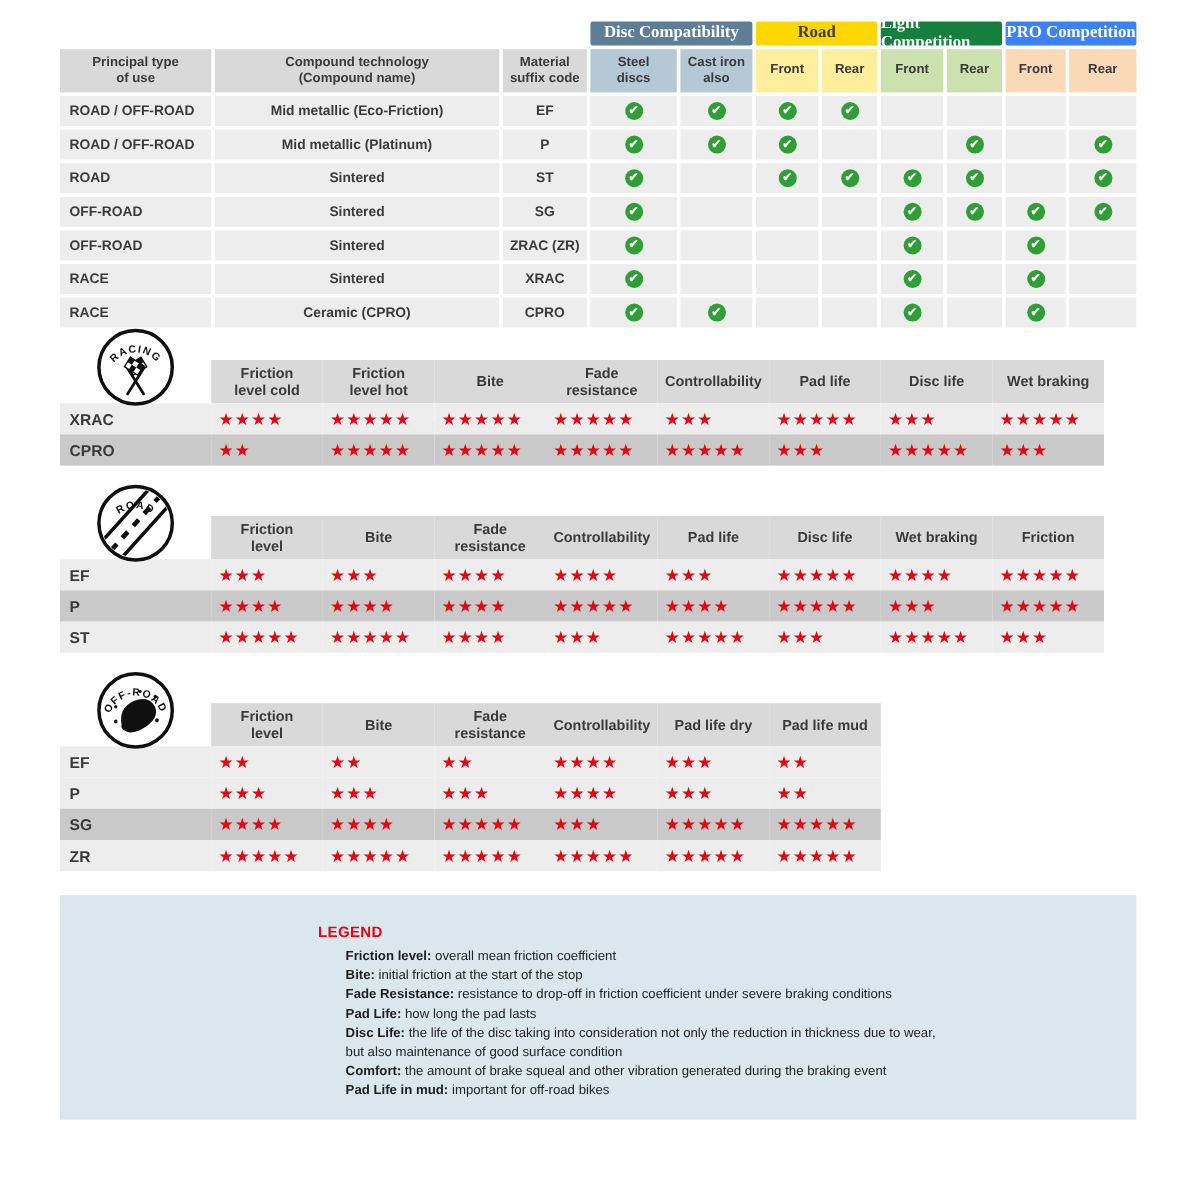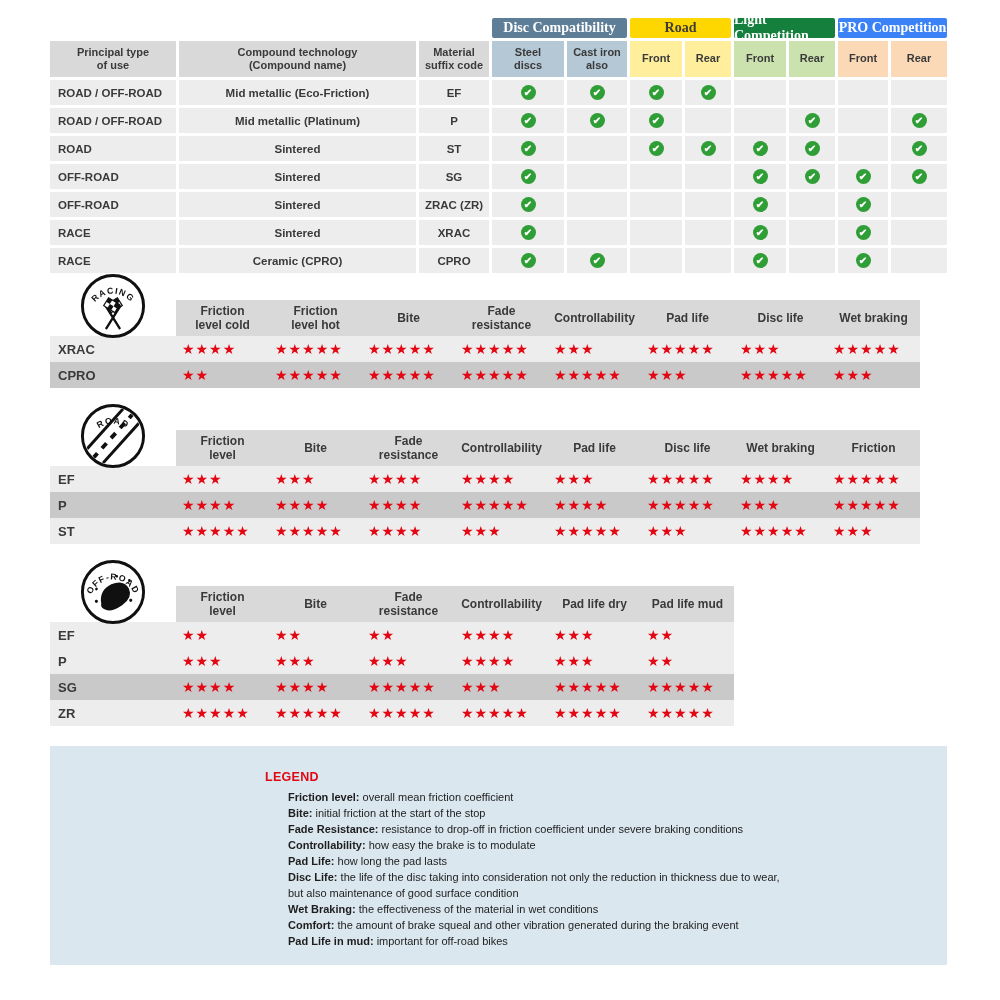--- a/index.html
+++ b/index.html
@@ -406,24 +406,22 @@
       </section>
     </div>
 
   <section class="legend" data-name="legend">
     <div class="legend-inner" data-name="legend-content">
       <div class="legend-title" data-name="legend-title">LEGEND</div>
       <div data-name="legend-items">
           <div class="legend-line" data-name="legend-item"><span class="legend-term" data-name="legend-term">Friction level: </span>overall mean friction coefficient</div>
           <div class="legend-line" data-name="legend-item"><span class="legend-term" data-name="legend-term">Bite: </span>initial friction at the start of the stop</div>
           <div class="legend-line" data-name="legend-item"><span class="legend-term" data-name="legend-term">Fade Resistance: </span>resistance to drop-off in friction coefficient under severe braking conditions</div>
-          <div class="legend-line" data-name="legend-item"><span class="legend-term" data-name="legend-term">Controllability: </span>how easy the brake is to modulate</div>
           <div class="legend-line" data-name="legend-item"><span class="legend-term" data-name="legend-term">Pad Life: </span>how long the pad lasts</div>
           <div class="legend-line" data-name="legend-item"><span class="legend-term" data-name="legend-term">Disc Life: </span>the life of the disc taking into consideration not only the reduction in thickness due to wear,</div>
           <div class="legend-line" data-name="legend-item">but also maintenance of good surface condition</div>
-          <div class="legend-line" data-name="legend-item"><span class="legend-term" data-name="legend-term">Wet Braking: </span>the effectiveness of the material in wet conditions</div>
           <div class="legend-line" data-name="legend-item"><span class="legend-term" data-name="legend-term">Comfort: </span>the amount of brake squeal and other vibration generated during the braking event</div>
           <div class="legend-line" data-name="legend-item"><span class="legend-term" data-name="legend-term">Pad Life in mud: </span>important for off-road bikes</div>
         </div>
     </div>
   </section>
 
 </div>
 
 </body></html>

